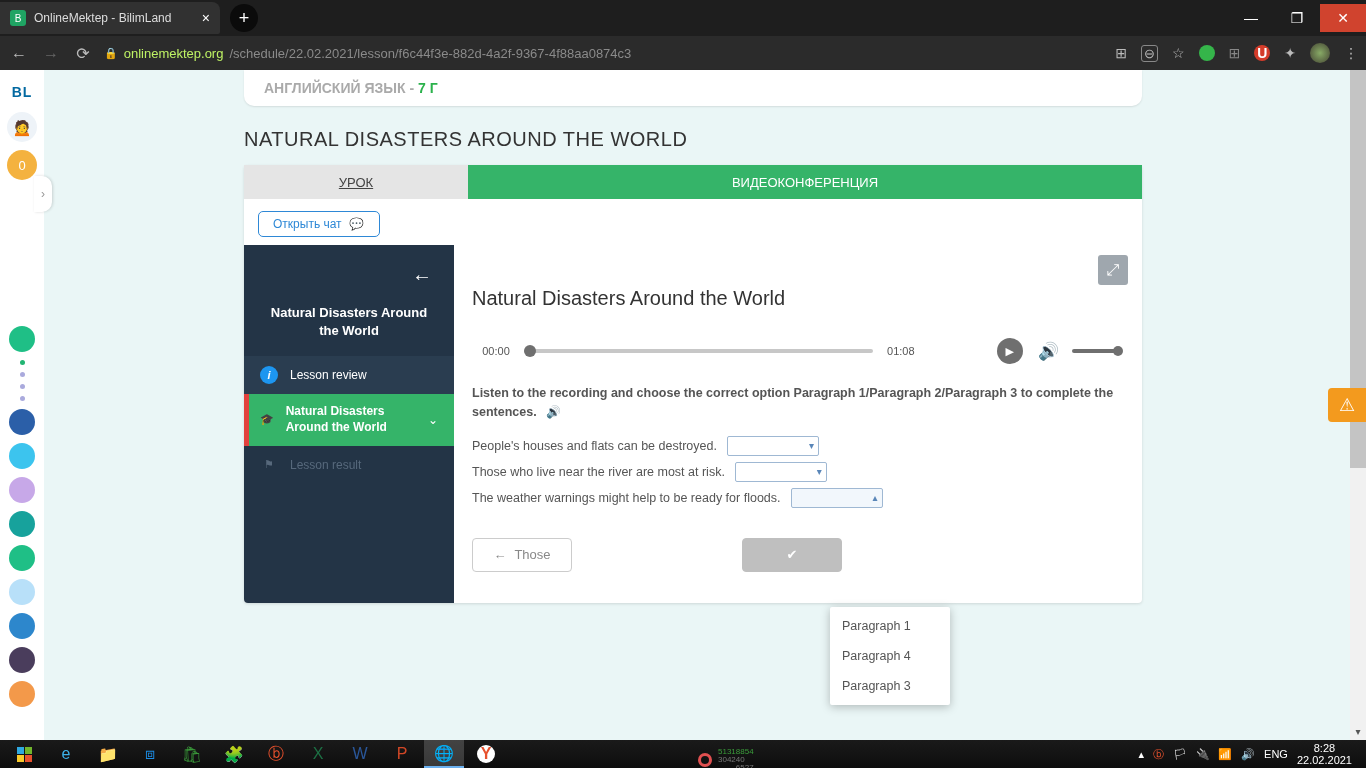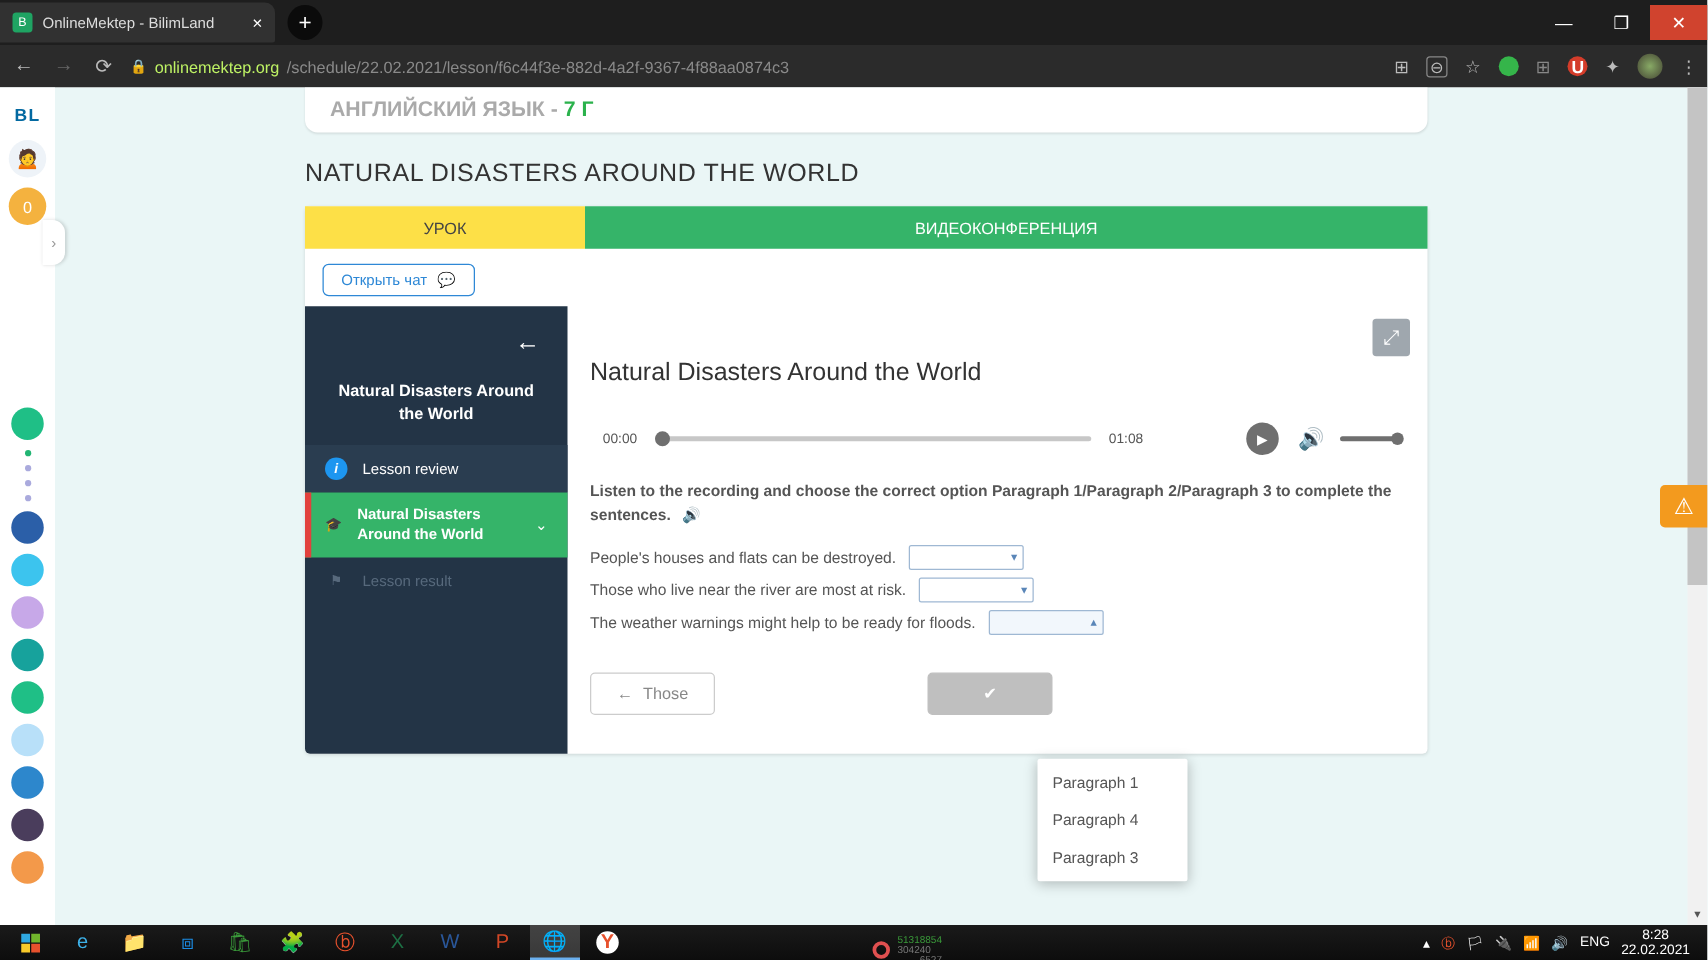--- a/index.html
+++ b/index.html
@@ -38,30 +38,30 @@
 .rail .sep { height:130px; }
 .rail .dot { width:26px;height:26px;border-radius:50%;margin:8px auto; }
 .rail .mdot { width:5px;height:5px;border-radius:50%;margin:7px auto; }
 
 
 .page { flex:1; position:relative; }
 .card-wrap { width:898px; margin-left:200px; }
 .card-top { height:36px; background:#fff; border-radius:0 0 10px 10px; box-shadow:0 1px 2px rgba(0,0,0,.1); display:flex; align-items:center; padding:0 20px; justify-content:space-between; font-weight:bold; }
 .card-top .date { color:#aaa; font-size:21px; }
 .card-top .date .hl { color:#2bb24c; }
-.card-top .subj { color:#aaa; font-size:17px; }
+.card-top .subj { color:#aaa; font-size:14px; }
 .card-top .subj .hl { color:#2bb24c; }
 
 .page-title { margin:22px 0 14px; color:#333; font-size:20px; font-weight:500; letter-spacing:.5px; }
 
 .lesson-card { background:#fff; border-radius:4px; box-shadow:0 1px 3px rgba(0,0,0,.12); position:relative; }
 
 .tabs { display:flex; }
 .tabs .tb { flex:0 0 224px; height:34px; display:flex; align-items:center; justify-content:center; font-size:13px; }
-.tabs .tb.active { background:#fde047; color:#444; }
+.tabs .tb.active { background:#e5e5e5; color:#444;text-decoration:underline; }
 .tabs .tb.video { flex:1; background:#35b469; color:#fff; }
 
 .chat-row { padding:12px 14px 8px; }
 .chat-btn { border:1.5px solid #2e88d6; color:#2e88d6; background:#fff; padding:5px 14px; border-radius:5px; font-size:12px; display:inline-flex; align-items:center; gap:8px; }
 
 .lesson-body { display:flex; }
 
 
 .lnav { width:210px; background:#233446; color:#fff; border-radius:0 0 0 4px; padding-bottom:20px; min-height:358px;}
 .lnav .back { text-align:right; padding:18px 22px; font-size:20px; }

